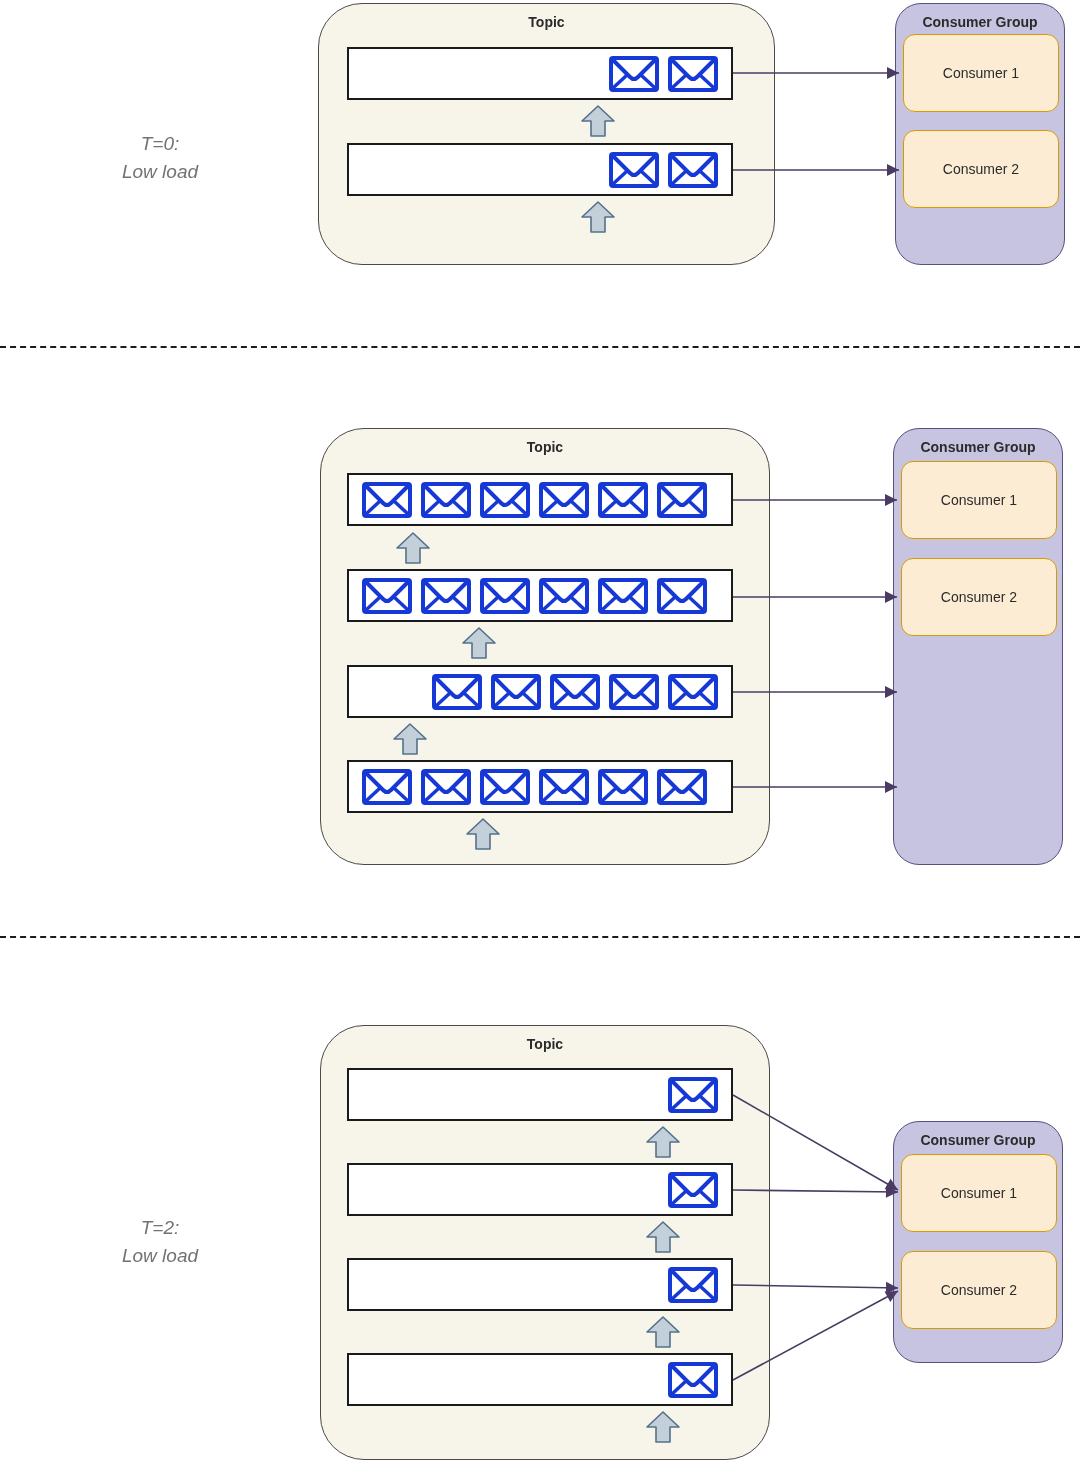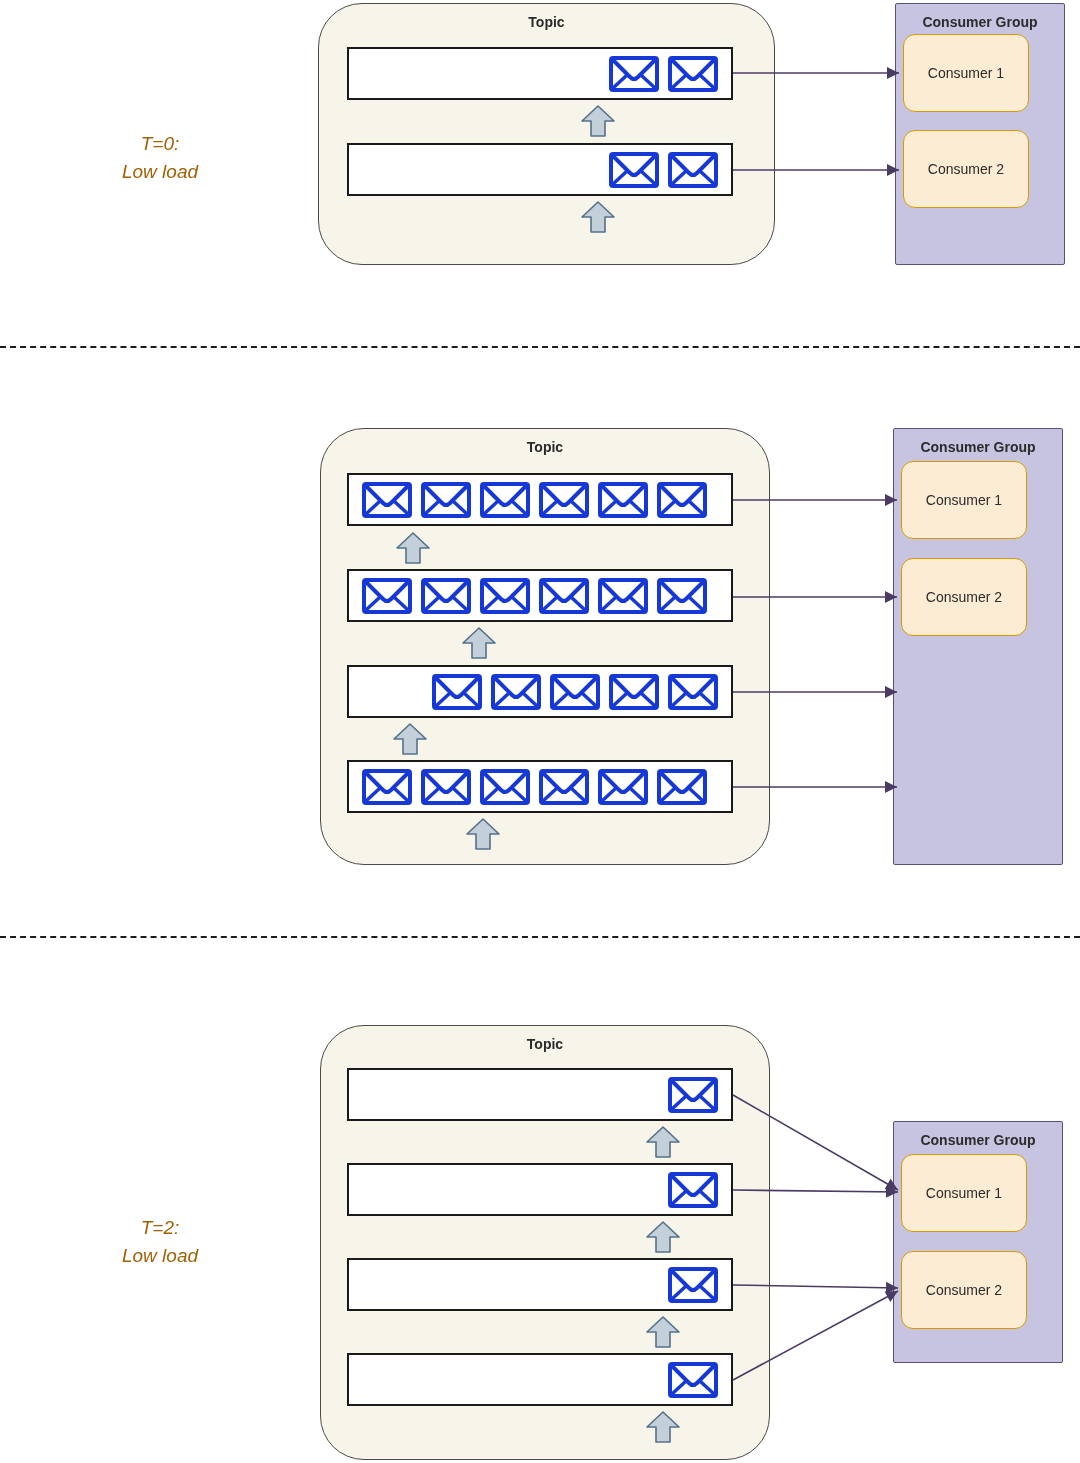--- a/index.html
+++ b/index.html
@@ -23,33 +23,33 @@
     box-sizing:border-box;width:386px;height:53px;
     display:flex;align-items:center;gap:9px;padding:0 13px;
   }
   .align-right{justify-content:flex-end;}
   .align-left{justify-content:flex-start;}
   .envelope{flex:0 0 auto;display:block;}
   .up-arrow{width:36px;height:34px;}
   .group{
     background:var(--group-fill,#c7c4e1);
     border:1.6px solid var(--group-border,#56517e);
-    border-radius:2px;box-sizing:border-box;width:170px;
+    border-radius:26px;box-sizing:border-box;width:170px;
   }
   .consumer{
-    position:absolute;left:7px;width:126px;height:78px;
+    position:absolute;left:7px;width:156px;height:78px;
     background:var(--consumer-fill,#fdecd4);
     border:1.6px solid var(--consumer-border,#d79b00);
     border-radius:12px;box-sizing:border-box;
     display:flex;align-items:center;justify-content:center;
     font-size:14px;color:#2b2b2b;
   }
   .time-label{
     width:200px;text-align:center;font-size:19px;font-style:italic;
-    line-height:28px;color:#a16207;
+    line-height:28px;color:#737373;
   }
   .divider{
     left:0;width:1080px;height:0;border-top:2px dashed #1c1c1c;
   }
   #connectors{position:absolute;left:0;top:0;pointer-events:none;}
   .connector{stroke:var(--connector,#4a3b63);stroke-width:1.6;fill:none;}
   #arrowhead-path{fill:var(--connector,#4a3b63);}
   .envelope rect{fill:#ffffff;stroke:var(--envelope,#1639d6);}
   .envelope path{fill:none;stroke:var(--envelope,#1639d6);}
   .up-arrow path{fill:var(--uparrow-fill,#c3d0d9);stroke:var(--uparrow-border,#54718a);}

